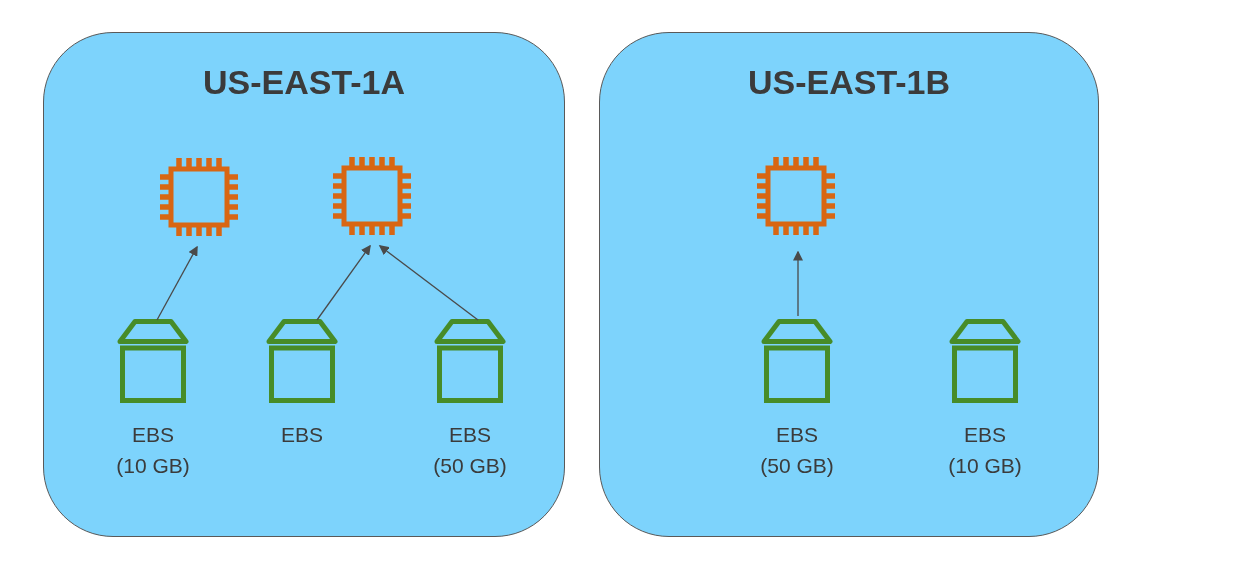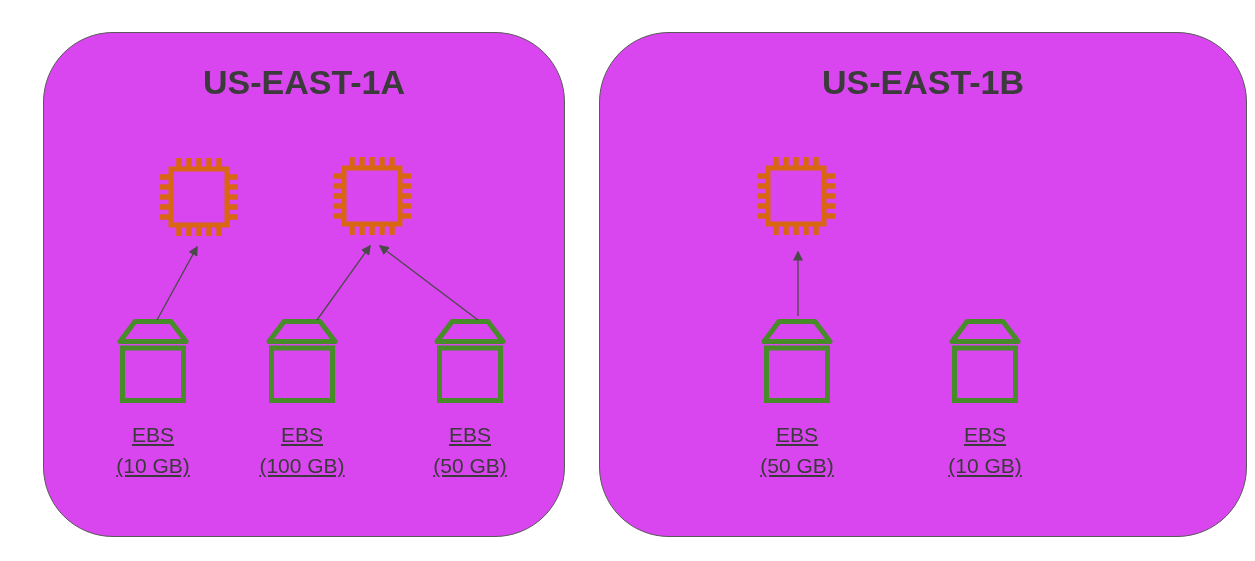--- a/index.html
+++ b/index.html
@@ -10,25 +10,25 @@
     background: #ffffff;
     font-family: "Liberation Sans", sans-serif;
     overflow: hidden;
   }
   .zone {
     position: absolute;
     top: 32px;
     height: 505px;
     border: 1.6px solid #595959;
     border-radius: 70px;
-    background: #d946ef;
+    background: #7dd3fc;
     box-sizing: border-box;
   }
   .zone-a { left: 43px;  width: 522px; }
-  .zone-b { left: 599px; width: 648px; }
+  .zone-b { left: 599px; width: 500px; }
   .zone-title {
     margin: 0;
     padding-top: 30px;
     text-align: center;
     font-size: 34px;
     font-weight: bold;
     letter-spacing: 0px;
     color: #3b3b3b;
   }
   .icon { position: absolute; }
@@ -42,21 +42,21 @@
   .ebs-5 { left: 947px; top: 317px; }
   .vol-label {
     position: absolute;
     top: 419px;
     width: 200px;
     text-align: center;
     font-size: 21px;
     line-height: 31px;
     color: #3b3b3b;
   }
-  .vol-label span { display: block; text-decoration: underline; }
+  .vol-label span { display: block; }
   .vl-1 { left: 53px; }
   .vl-2 { left: 202px; }
   .vl-3 { left: 370px; }
   .vl-4 { left: 697px; }
   .vl-5 { left: 885px; }
   .arrows {
     position: absolute;
     left: 0; top: 0;
     pointer-events: none;
   }
@@ -132,21 +132,20 @@
   <svg class="icon ebs-5" width="76" height="86" viewBox="0 0 76 86" stroke="#478C28">
       <use href="#ebs-symbol"></use>
     </svg>
 
   <div class="vol-label vl-1">
     <span>EBS</span>
     <span>(10 GB)</span>
   </div>
   <div class="vol-label vl-2">
     <span>EBS</span>
-    <span>(100 GB)</span>
   </div>
   <div class="vol-label vl-3">
     <span>EBS</span>
     <span>(50 GB)</span>
   </div>
   <div class="vol-label vl-4">
     <span>EBS</span>
     <span>(50 GB)</span>
   </div>
   <div class="vol-label vl-5">

